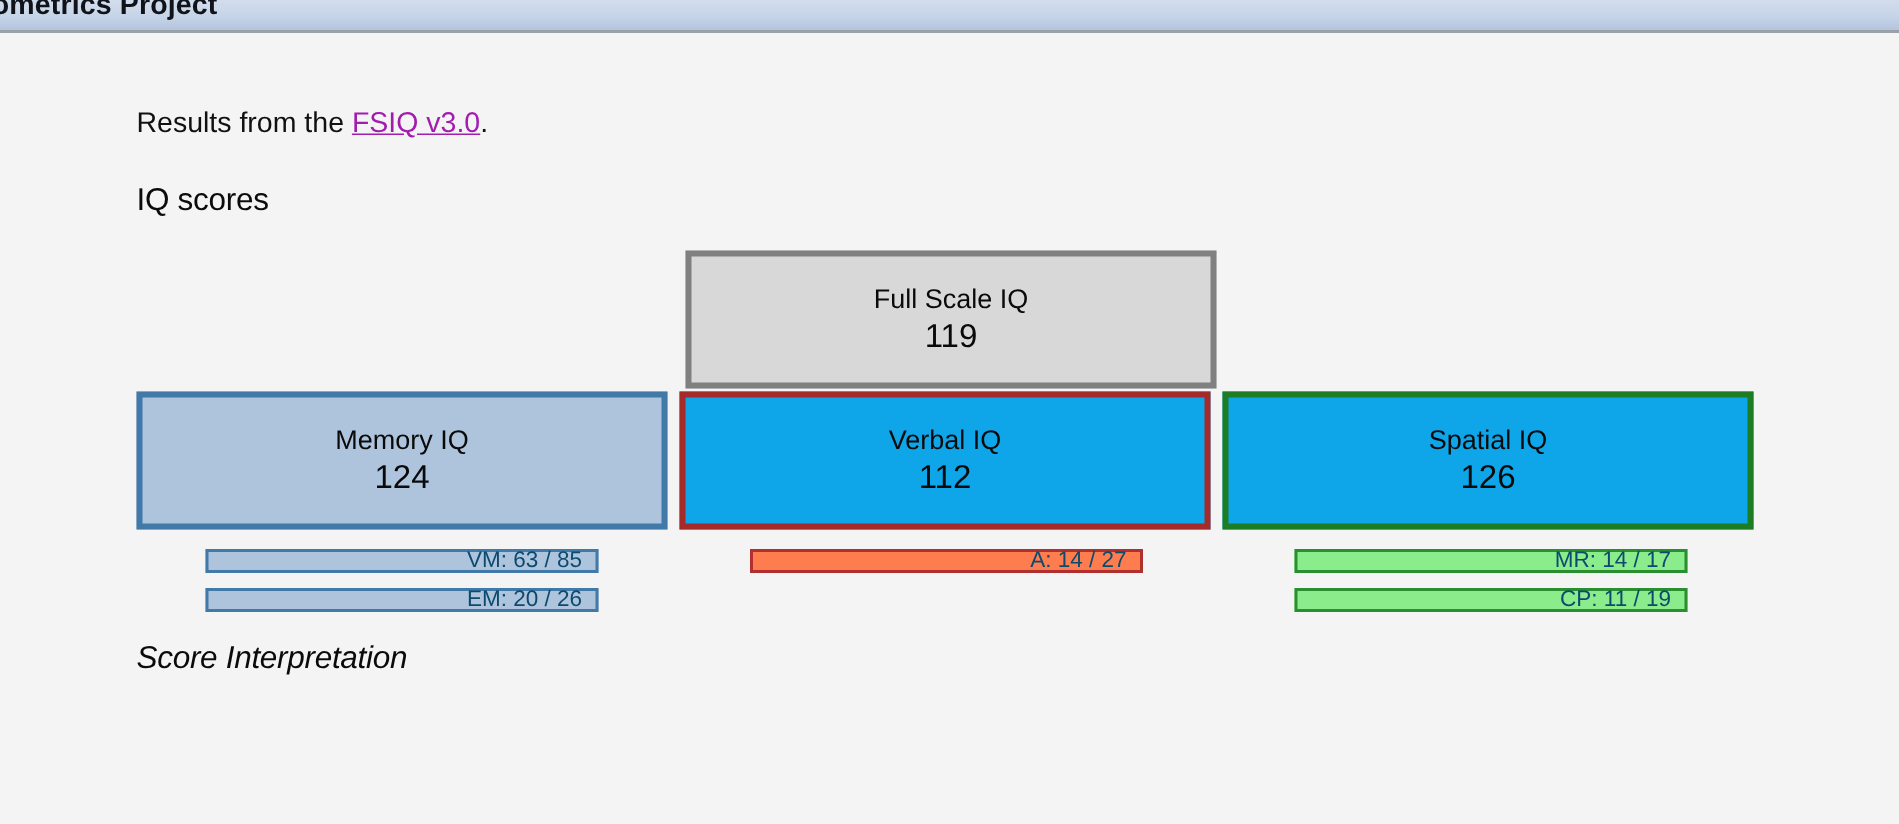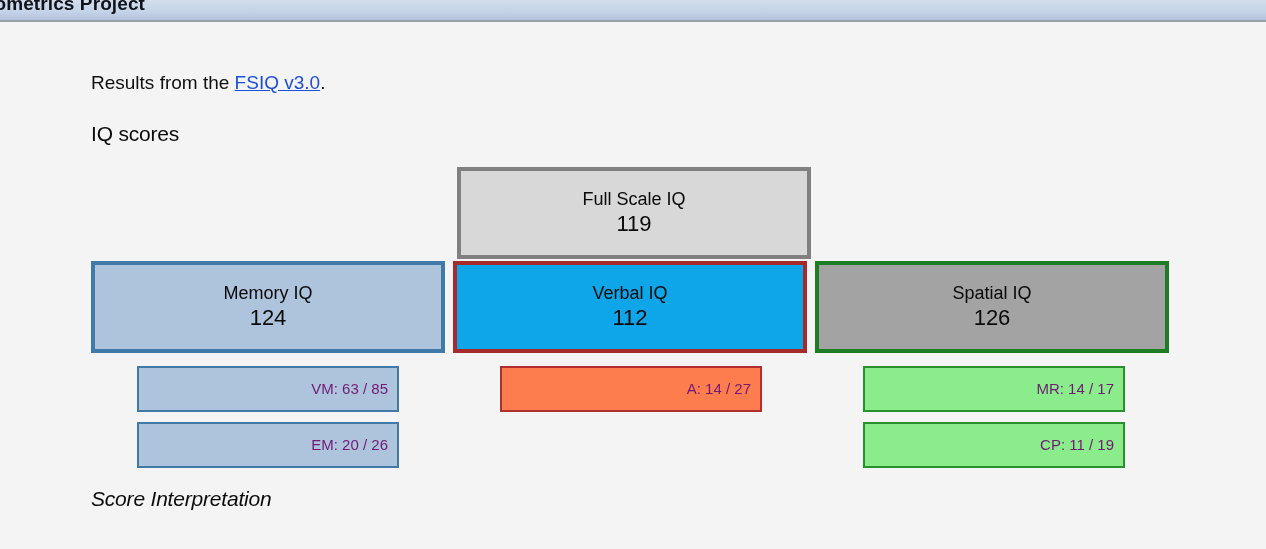--- a/index.html
+++ b/index.html
@@ -49,21 +49,21 @@
   }
 
   .intro {
     font-size: 19px;
     color: #111111;
     margin: 0;
     padding-top: 48px;
     line-height: 1.2;
   }
   .intro a {
-    color: #1d4ed8;
+    color: #a21caf;
   }
 
   h2.section {
     font-size: 21px;
     font-weight: normal;
     color: #0b0b0b;
     margin: 0;
     letter-spacing: -0.2px;
   }
   h2.iq-heading { padding-top: 27px; }
@@ -126,43 +126,43 @@
     background: #aec4dd;
     border-color: #4179a8;
   }
   .box-verbal {
     width: 354px;
     background: #0ea5e9;
     border-color: #a52a2a;
   }
   .box-spatial {
     width: 354px;
-    background: #a3a3a3;
+    background: #0ea5e9;
     border-color: #1d7d24;
   }
 
   
   .sub-col {
     width: 354px;
     display: flex;
     flex-direction: column;
     align-items: center;
   }
   .sub-bar {
     box-sizing: border-box;
     width: 262px;
-    height: 46px;
+    height: 16px;
     border-width: 2px;
     border-style: solid;
     display: flex;
     align-items: center;
     justify-content: flex-end;
     padding-right: 9px;
     font-size: 15px;
-    color: #701a75;
+    color: #0c4a6e;
   }
   .sub-bar + .sub-bar { margin-top: 10px; }
 
   .sub-memory  { background: #aec4dd; border-color: #4179a8; }
   .sub-verbal  { background: #fd7d4f; border-color: #b03030; }
   .sub-spatial { background: #8aec8a; border-color: #2a8f30; }
 </style>
 </head>
 <body>
 

